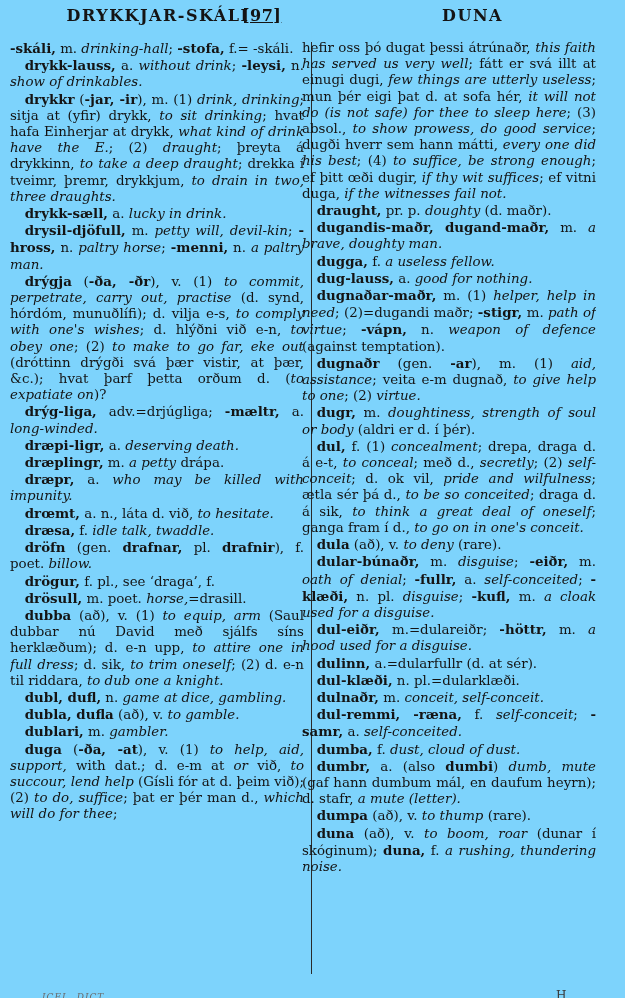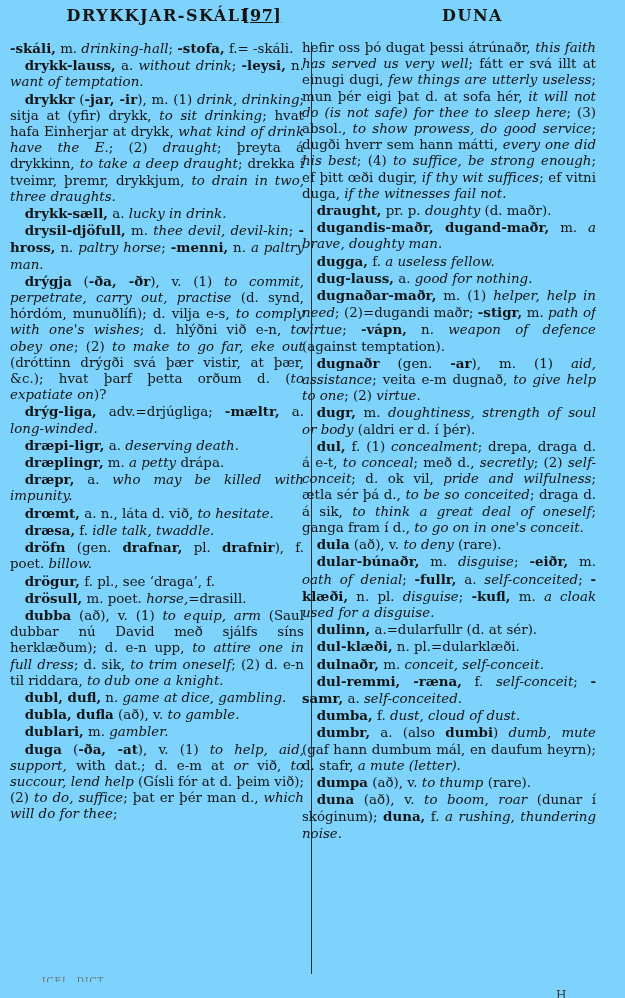--- a/index.html
+++ b/index.html
@@ -35,23 +35,23 @@
     position: absolute; left: 311px; top: 42px;
     width: 1px; height: 932px;
     background: #2a2a2a;
   }
   p.entry { margin: 0; text-indent: 1.1em; }
   p.entry.cont { text-indent: 0; }
   .b { font-weight: bold; }
   .i { font-style: italic; }
   .n { font-style: normal; }
   .footer-left {
-    position: absolute; left: 42px; bottom: 16px;
+    position: absolute; left: 42px; bottom: 0px;
     font-size: 9px; color: #6b6b6b; letter-spacing: 1px;
-    height: 6px; overflow: hidden;
+    height: 6px; overflow: hidden; font-style: italic;
   }
   .footer-right {
     position: absolute; left: 556px; bottom: 0px;
     font-size: 12px; color: #3a3a3a;
     height: 9px; overflow: hidden;
   }
 </style>
 </head>
 <body>
 
@@ -60,24 +60,24 @@
   <div class="running-head">
     <span class="rh-left">DRYKKJAR-SKÁLI</span>
     <span class="rh-mid">[97]</span>
     <span class="rh-right">DUNA</span>
   </div>
 
   <div class="divider"></div>
 
   <div class="col col-left">
       <p class="entry cont"><span class="b">-skáli,</span><span class="n"> m. </span><span class="i">drinking-hall</span><span class="n">; </span><span class="b">-stofa,</span><span class="n"> f.= -skáli.</span></p>
-      <p class="entry"><span class="b">drykk-lauss,</span><span class="n"> a. </span><span class="i">without drink</span><span class="n">; </span><span class="b">-leysi,</span><span class="n"> n. </span><span class="i">want of temptation.</span></p>
+      <p class="entry"><span class="b">drykk-lauss,</span><span class="n"> a. </span><span class="i">without drink</span><span class="n">; </span><span class="b">-leysi,</span><span class="n"> n. </span><span class="i">show of drinkables.</span></p>
       <p class="entry"><span class="b">drykkr</span><span class="n"> (</span><span class="b">-jar, -ir</span><span class="n">), m. (1) </span><span class="i">drink, drinking</span><span class="n">; sitja at (yfir) drykk, </span><span class="i">to sit drinking</span><span class="n">; hvat hafa Einherjar at drykk, </span><span class="i">what kind of drink have the E.</span><span class="n">; (2) </span><span class="i">draught</span><span class="n">; þreyta á drykkinn, </span><span class="i">to take a deep draught</span><span class="n">; drekka í tveimr, þremr, drykkjum, </span><span class="i">to drain in two, three draughts.</span></p>
       <p class="entry"><span class="b">drykk-sæll,</span><span class="n"> a. </span><span class="i">lucky in drink.</span></p>
-      <p class="entry"><span class="b">drysil-djöfull,</span><span class="n"> m. </span><span class="i">thee devil, devil-kin</span><span class="n">; </span><span class="b">-hross,</span><span class="n"> n. </span><span class="i">paltry horse</span><span class="n">; </span><span class="b">-menni,</span><span class="n"> n. </span><span class="i">a paltry man.</span></p>
+      <p class="entry"><span class="b">drysil-djöfull,</span><span class="n"> m. </span><span class="i">petty will, devil-kin</span><span class="n">; </span><span class="b">-hross,</span><span class="n"> n. </span><span class="i">paltry horse</span><span class="n">; </span><span class="b">-menni,</span><span class="n"> n. </span><span class="i">a paltry man.</span></p>
       <p class="entry"><span class="b">drýgja</span><span class="n"> (</span><span class="b">-ða, -ðr</span><span class="n">), v. (1) </span><span class="i">to commit, perpetrate, carry out, practise</span><span class="n"> (d. synd, hórdóm, munuðlífi); d. vilja e-s, </span><span class="i">to comply with one's wishes</span><span class="n">; d. hlýðni við e-n, </span><span class="i">to obey one</span><span class="n">; (2) </span><span class="i">to make to go far, eke out</span><span class="n"> (dróttinn drýgði svá þær vistir, at þær, &amp;c.); hvat þarf þetta orðum d. (</span><span class="i">to expatiate on</span><span class="n">)?</span></p>
       <p class="entry"><span class="b">drýg-liga,</span><span class="n"> adv.=drjúgliga; </span><span class="b">-mæltr,</span><span class="n"> a. </span><span class="i">long-winded.</span></p>
       <p class="entry"><span class="b">dræpi-ligr,</span><span class="n"> a. </span><span class="i">deserving death.</span></p>
       <p class="entry"><span class="b">dræplingr,</span><span class="n"> m. </span><span class="i">a petty</span><span class="n"> drápa.</span></p>
       <p class="entry"><span class="b">dræpr,</span><span class="n"> a. </span><span class="i">who may be killed with impunity.</span></p>
       <p class="entry"><span class="b">drœmt,</span><span class="n"> a. n., láta d. við, </span><span class="i">to hesitate.</span></p>
       <p class="entry"><span class="b">dræsa,</span><span class="n"> f. </span><span class="i">idle talk, twaddle.</span></p>
       <p class="entry"><span class="b">dröfn</span><span class="n"> (gen. </span><span class="b">drafnar,</span><span class="n"> pl. </span><span class="b">drafnir</span><span class="n">), f. poet. </span><span class="i">billow.</span></p>
       <p class="entry"><span class="b">drögur,</span><span class="n"> f. pl., see ‘draga’, f.</span></p>
       <p class="entry"><span class="b">drösull,</span><span class="n"> m. poet. </span><span class="i">horse,</span><span class="n">=drasill.</span></p>
@@ -92,20 +92,21 @@
       <p class="entry"><span class="b">draught,</span><span class="n"> pr. p. </span><span class="i">doughty</span><span class="n"> (d. maðr).</span></p>
       <p class="entry"><span class="b">dugandis-maðr, dugand-maðr,</span><span class="n"> m. </span><span class="i">a brave, doughty man.</span></p>
       <p class="entry"><span class="b">dugga,</span><span class="n"> f. </span><span class="i">a useless fellow.</span></p>
       <p class="entry"><span class="b">dug-lauss,</span><span class="n"> a. </span><span class="i">good for nothing.</span></p>
       <p class="entry"><span class="b">dugnaðar-maðr,</span><span class="n"> m. (1) </span><span class="i">helper, help in need</span><span class="n">; (2)=dugandi maðr; </span><span class="b">-stigr,</span><span class="n"> m. </span><span class="i">path of virtue</span><span class="n">; </span><span class="b">-vápn,</span><span class="n"> n. </span><span class="i">weapon of defence</span><span class="n"> (against temptation).</span></p>
       <p class="entry"><span class="b">dugnaðr</span><span class="n"> (gen. </span><span class="b">-ar</span><span class="n">), m. (1) </span><span class="i">aid, assistance</span><span class="n">; veita e-m dugnað, </span><span class="i">to give help to one</span><span class="n">; (2) </span><span class="i">virtue.</span></p>
       <p class="entry"><span class="b">dugr,</span><span class="n"> m. </span><span class="i">doughtiness, strength of soul or body</span><span class="n"> (aldri er d. í þér).</span></p>
       <p class="entry"><span class="b">dul,</span><span class="n"> f. (1) </span><span class="i">concealment</span><span class="n">; drepa, draga d. á e-t, </span><span class="i">to conceal</span><span class="n">; með d., </span><span class="i">secretly</span><span class="n">; (2) </span><span class="i">self-conceit</span><span class="n">; d. ok vil, </span><span class="i">pride and wilfulness</span><span class="n">; ætla sér þá d., </span><span class="i">to be so conceited</span><span class="n">; draga d. á sik, </span><span class="i">to think a great deal of oneself</span><span class="n">; ganga fram í d., </span><span class="i">to go on in one's conceit.</span></p>
       <p class="entry"><span class="b">dula</span><span class="n"> (að), v. </span><span class="i">to deny</span><span class="n"> (rare).</span></p>
       <p class="entry"><span class="b">dular-búnaðr,</span><span class="n"> m. </span><span class="i">disguise</span><span class="n">; </span><span class="b">-eiðr,</span><span class="n"> m. </span><span class="i">oath of denial</span><span class="n">; </span><span class="b">-fullr,</span><span class="n"> a. </span><span class="i">self-conceited</span><span class="n">; </span><span class="b">-klæði,</span><span class="n"> n. pl. </span><span class="i">disguise</span><span class="n">; </span><span class="b">-kufl,</span><span class="n"> m. </span><span class="i">a cloak used for a disguise.</span></p>
+      <p class="entry"><span class="b">dul-eiðr,</span><span class="n"> m.=dulareiðr; </span><span class="b">-höttr,</span><span class="n"> m. </span><span class="i">a hood used for a disguise.</span></p>
       <p class="entry"><span class="b">dulinn,</span><span class="n"> a.=dularfullr (d. at sér).</span></p>
       <p class="entry"><span class="b">dul-klæði,</span><span class="n"> n. pl.=dularklæði.</span></p>
       <p class="entry"><span class="b">dulnaðr,</span><span class="n"> m. </span><span class="i">conceit, self-conceit.</span></p>
       <p class="entry"><span class="b">dul-remmi, -ræna,</span><span class="n"> f. </span><span class="i">self-conceit</span><span class="n">; </span><span class="b">-samr,</span><span class="n"> a. </span><span class="i">self-conceited.</span></p>
       <p class="entry"><span class="b">dumba,</span><span class="n"> f. </span><span class="i">dust, cloud of dust.</span></p>
       <p class="entry"><span class="b">dumbr,</span><span class="n"> a. (also </span><span class="b">dumbi</span><span class="n">) </span><span class="i">dumb, mute</span><span class="n"> (gaf hann dumbum mál, en daufum heyrn); d. stafr, </span><span class="i">a mute (letter).</span></p>
       <p class="entry"><span class="b">dumpa</span><span class="n"> (að), v. </span><span class="i">to thump</span><span class="n"> (rare).</span></p>
       <p class="entry"><span class="b">duna</span><span class="n"> (að), v. </span><span class="i">to boom, roar</span><span class="n"> (dunar í skóginum); </span><span class="b">duna,</span><span class="n"> f. </span><span class="i">a rushing, thundering noise.</span></p>
     </div>
 

